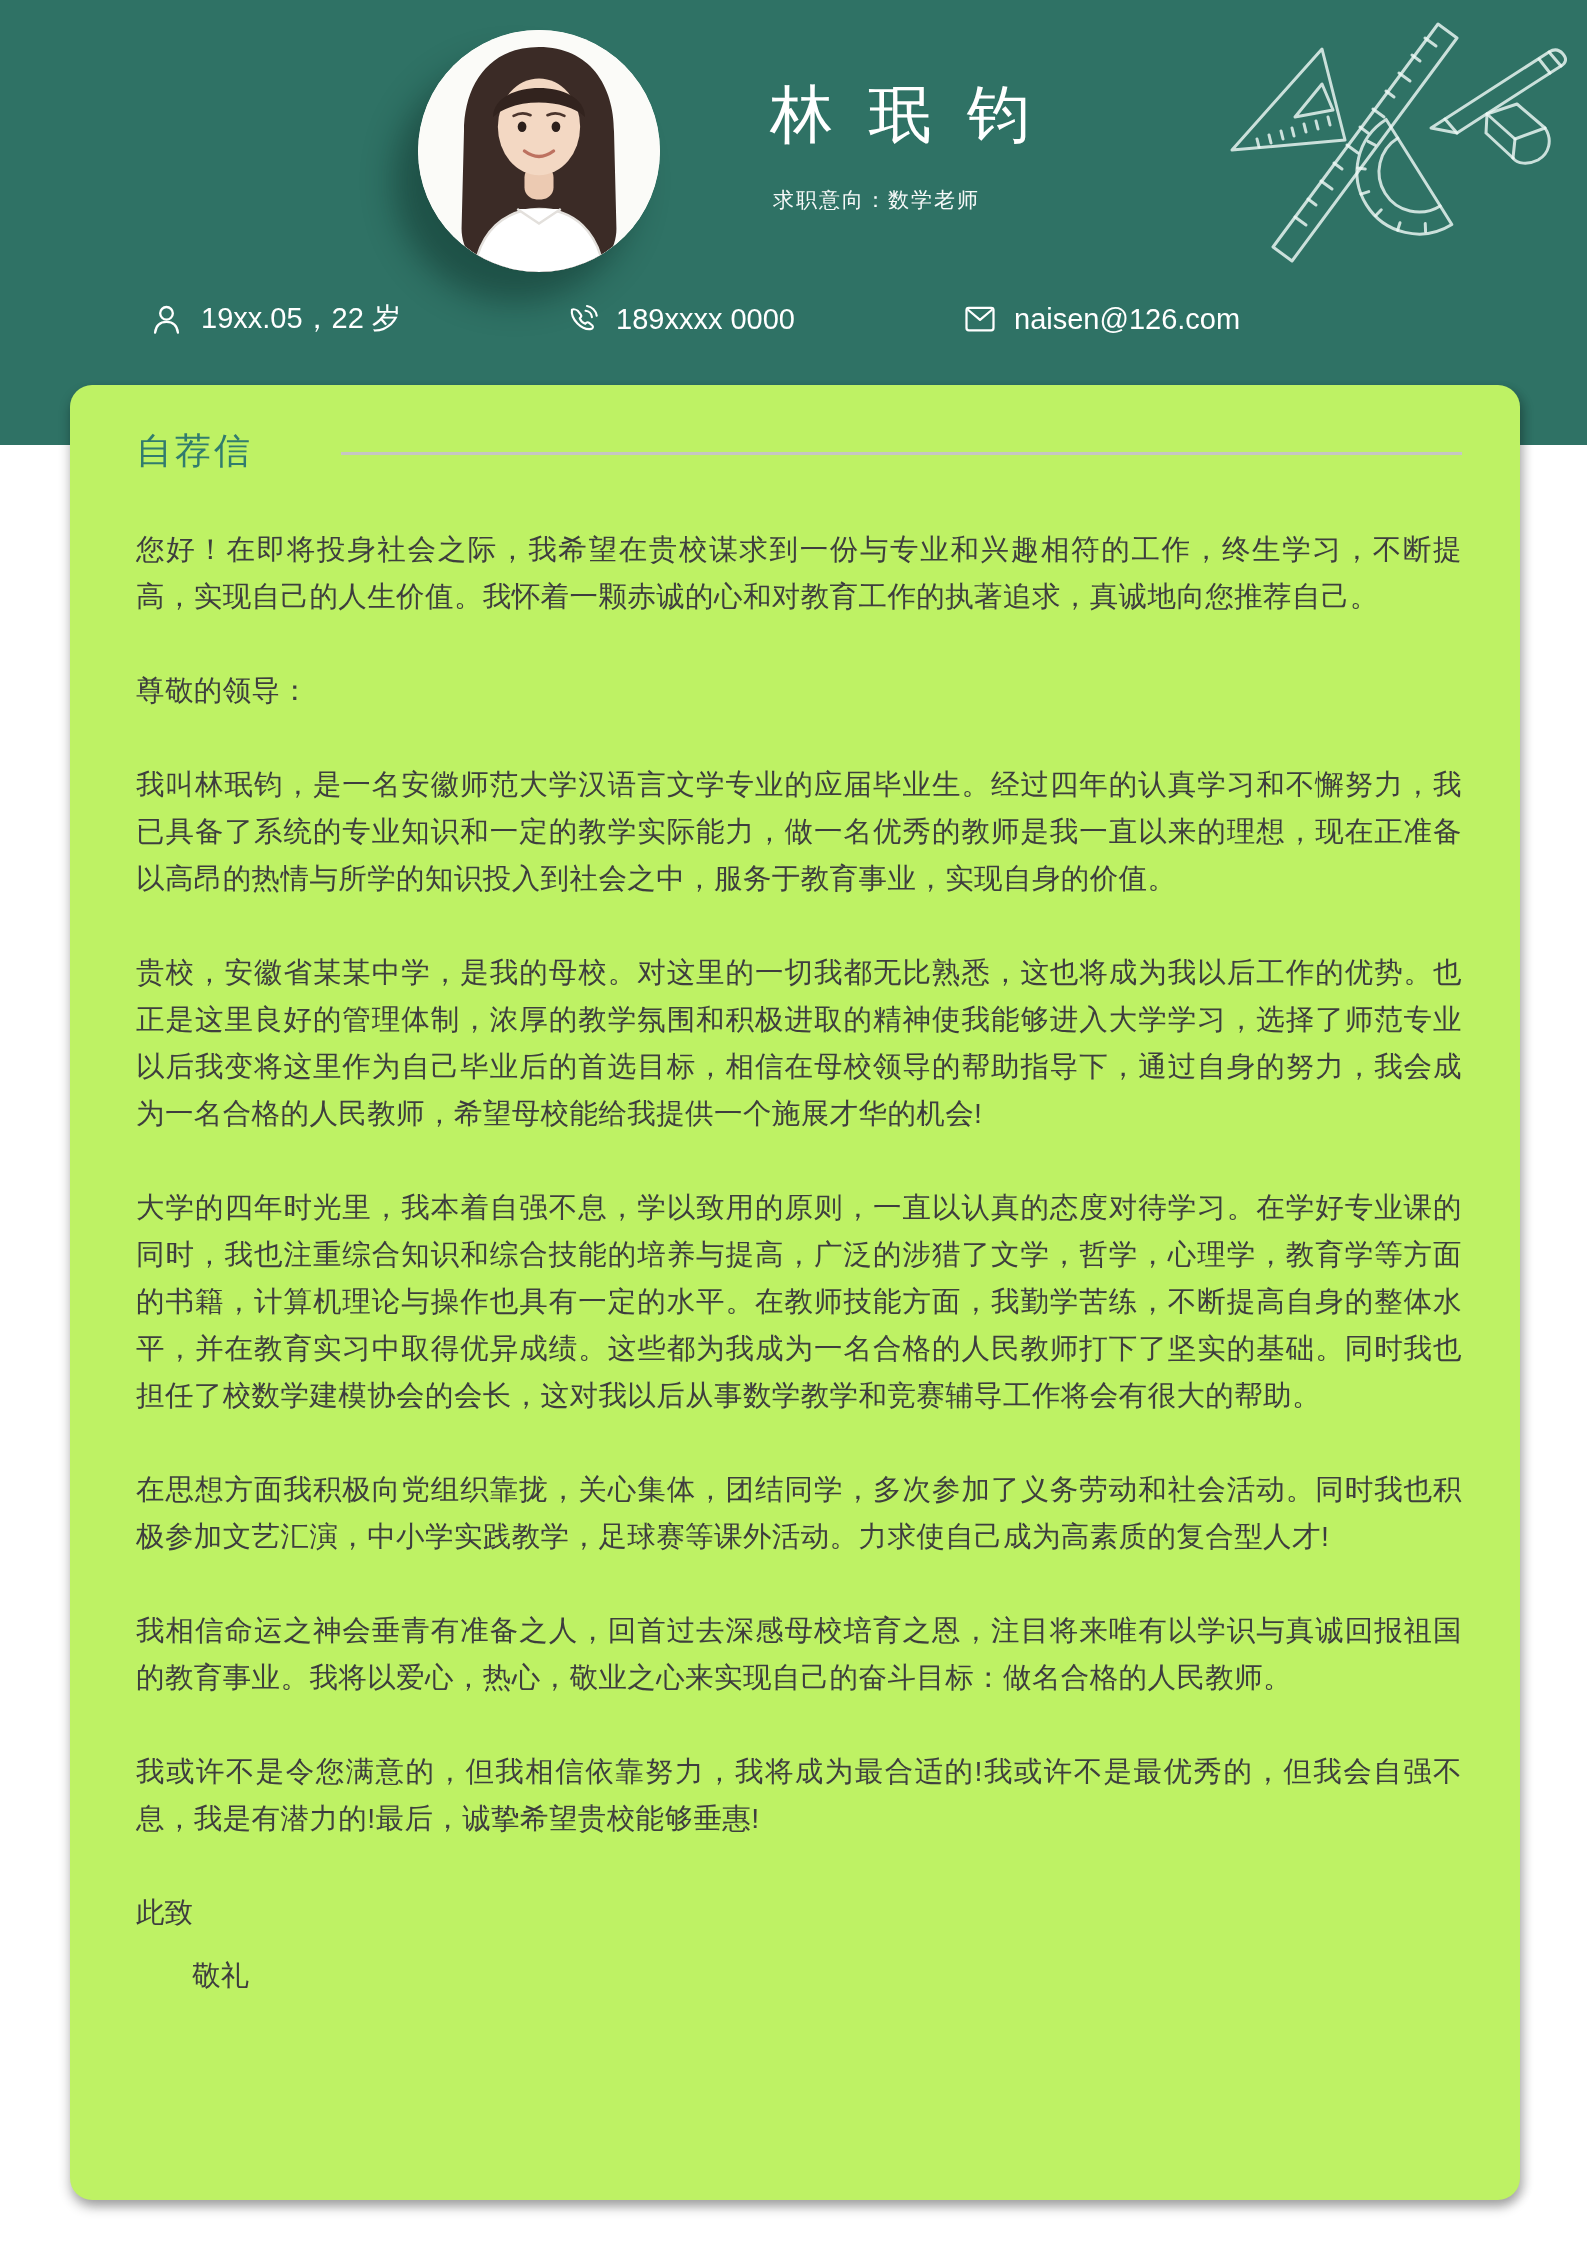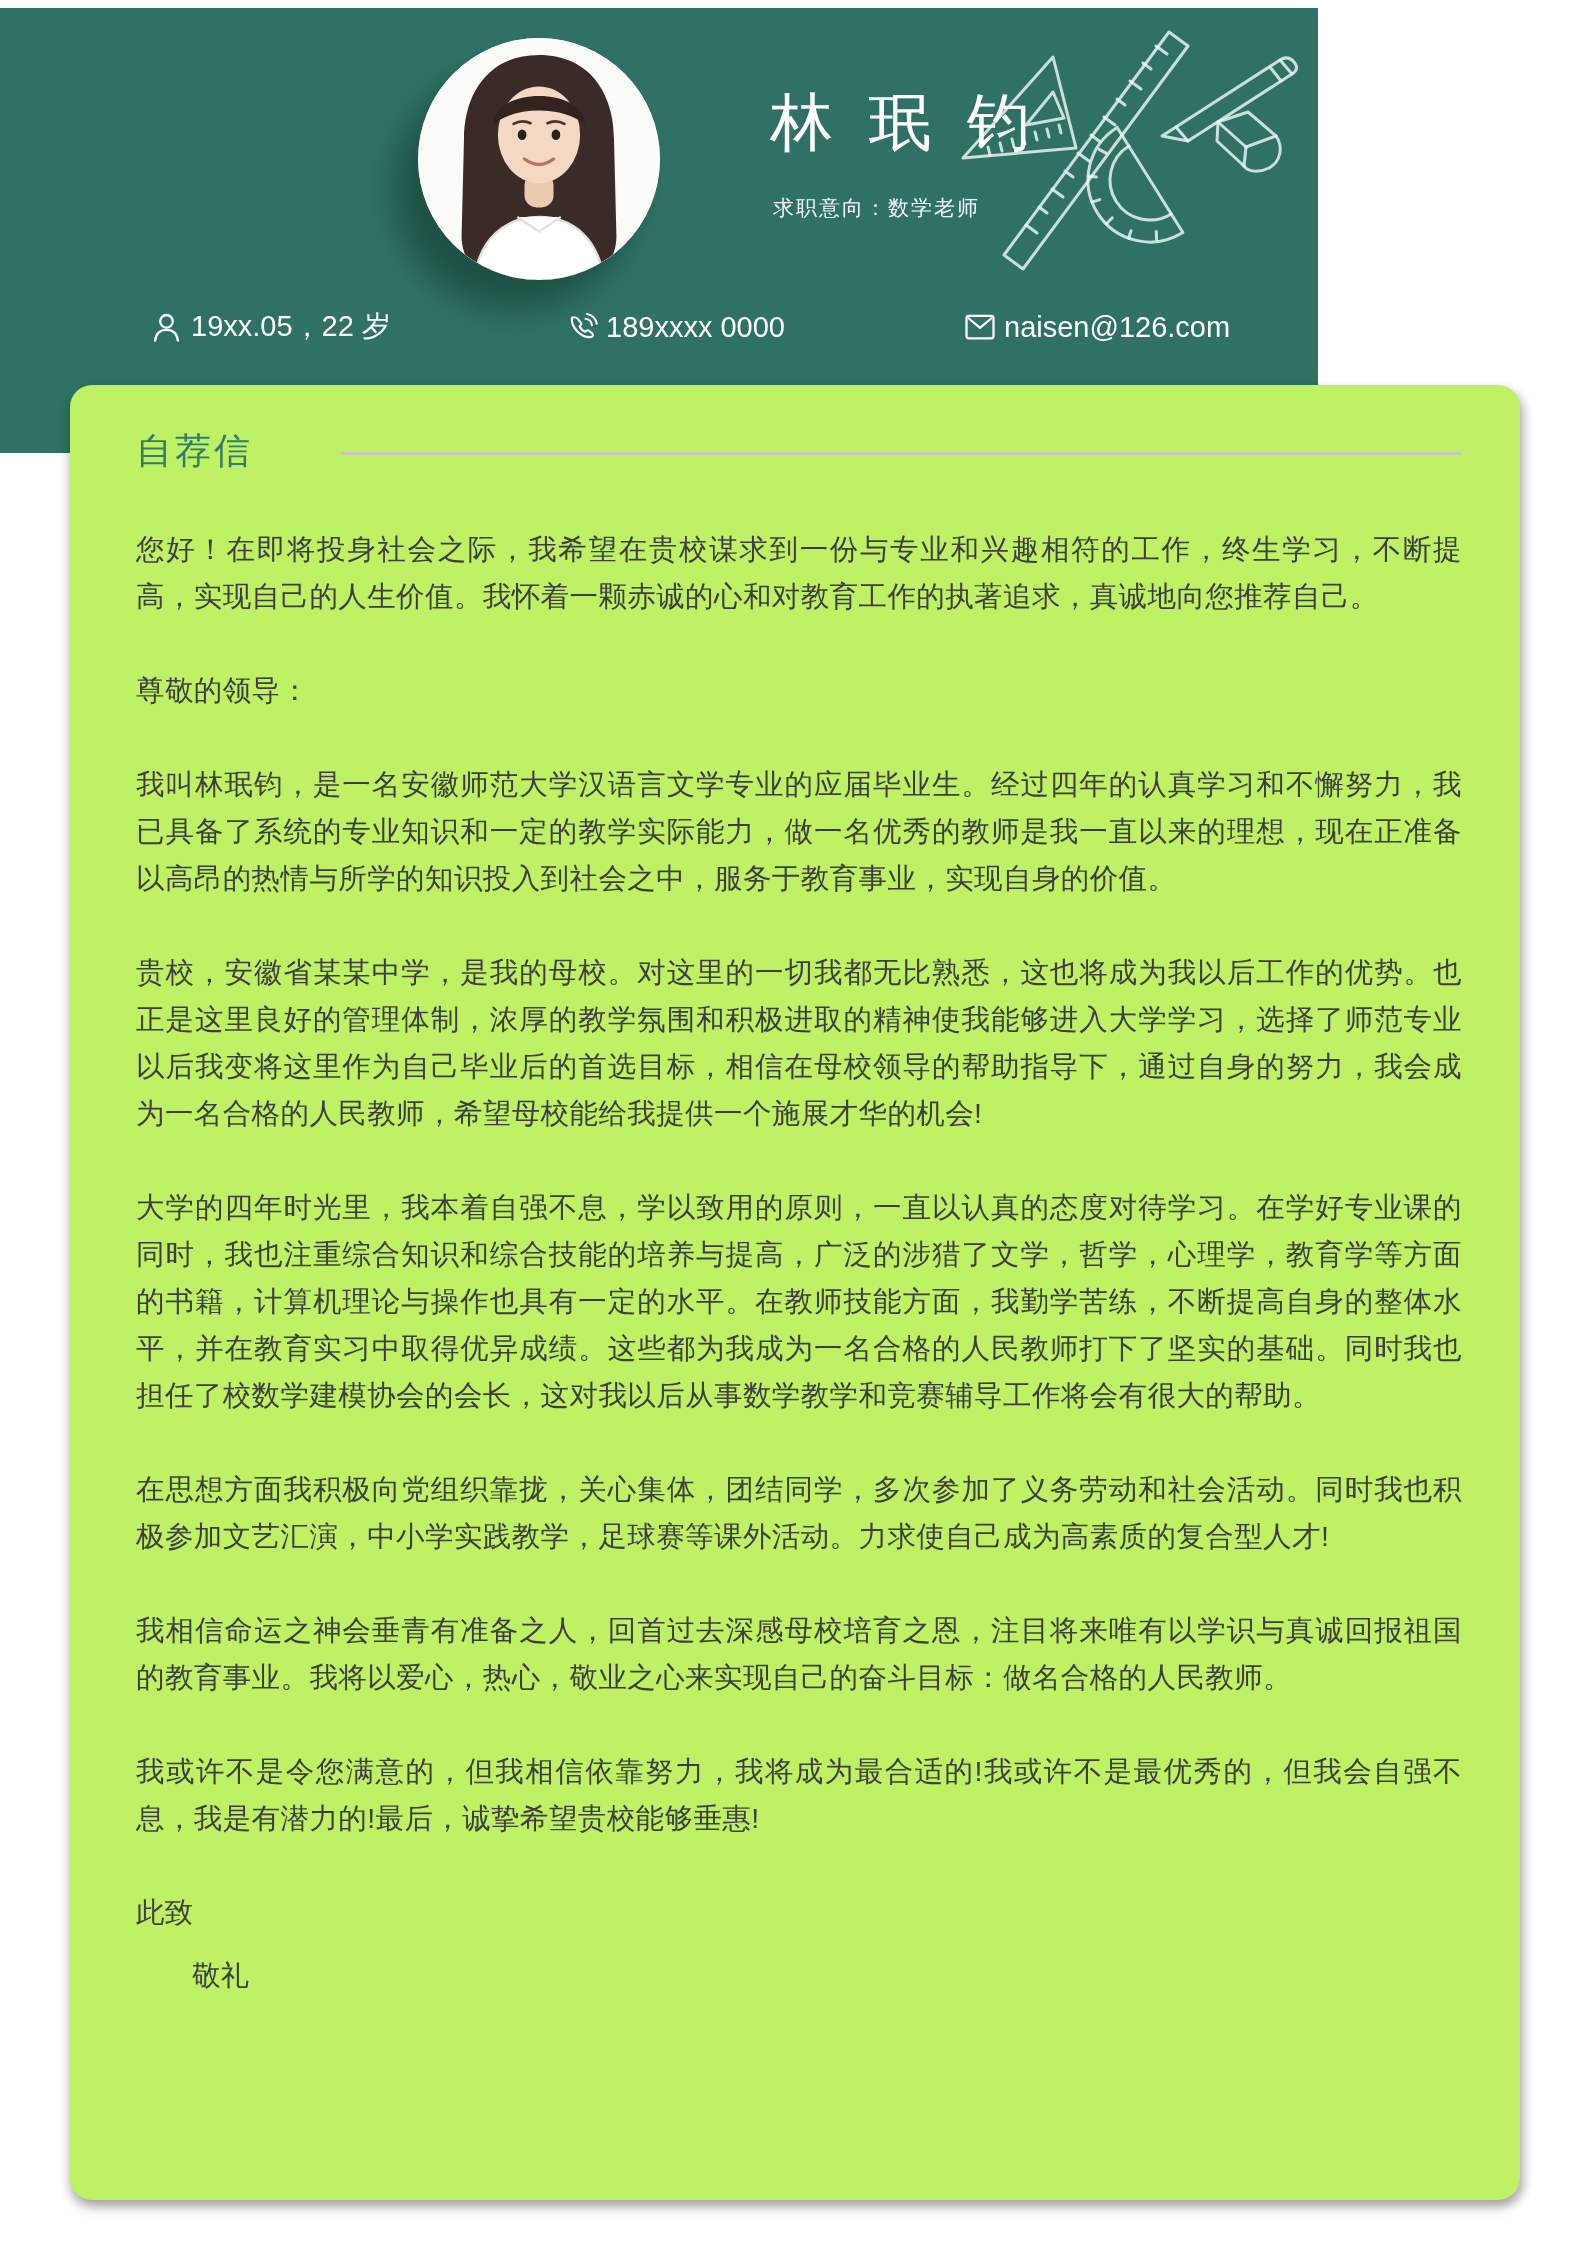--- a/index.html
+++ b/index.html
@@ -5,21 +5,21 @@
   * { margin:0; padding:0; box-sizing:border-box; }
   html,body { width:1587px; height:2245px; }
   body {
     position:relative;
     background:#ffffff;
     font-family:"Liberation Sans","DejaVu Sans",sans-serif;
     overflow:hidden;
   }
   
   .header {
-    position:absolute; left:0; top:8px; width:1318px; height:445px;
+    position:absolute; left:0; top:0; width:1587px; height:445px;
     background:#2f7265;
   }
   .chalk-art {
     position:absolute; right:0; top:16px; width:392px; height:252px;
   }
   .photo-wrap {
     position:absolute; left:418px; top:30px; width:242px; height:242px;
     border-radius:50%;
     box-shadow:-24px 30px 32px rgba(12,42,36,.45);
     background:#fbfbf8;
@@ -31,21 +31,21 @@
     color:#ffffff; font-size:63px; font-weight:400; letter-spacing:9px;
     white-space:nowrap;
   }
   .intent {
     position:absolute; left:773px; top:186px;
     color:rgba(255,255,255,.96); font-size:21px; letter-spacing:2px;
     white-space:nowrap;
   }
   .contact-item {
     position:absolute; top:296px; height:46px;
-    display:flex; align-items:center; gap:6px;
+    display:flex; align-items:center; gap:16px;
     color:#ffffff; font-size:29px; white-space:nowrap;
   }
   .contact-item svg { display:block; }
   .c1 { left:148px; }
   .c2 { left:566px; }
   .c3 { left:962px; }
 
   
   .card {
     position:absolute; left:70px; top:385px; width:1450px; height:1815px;

